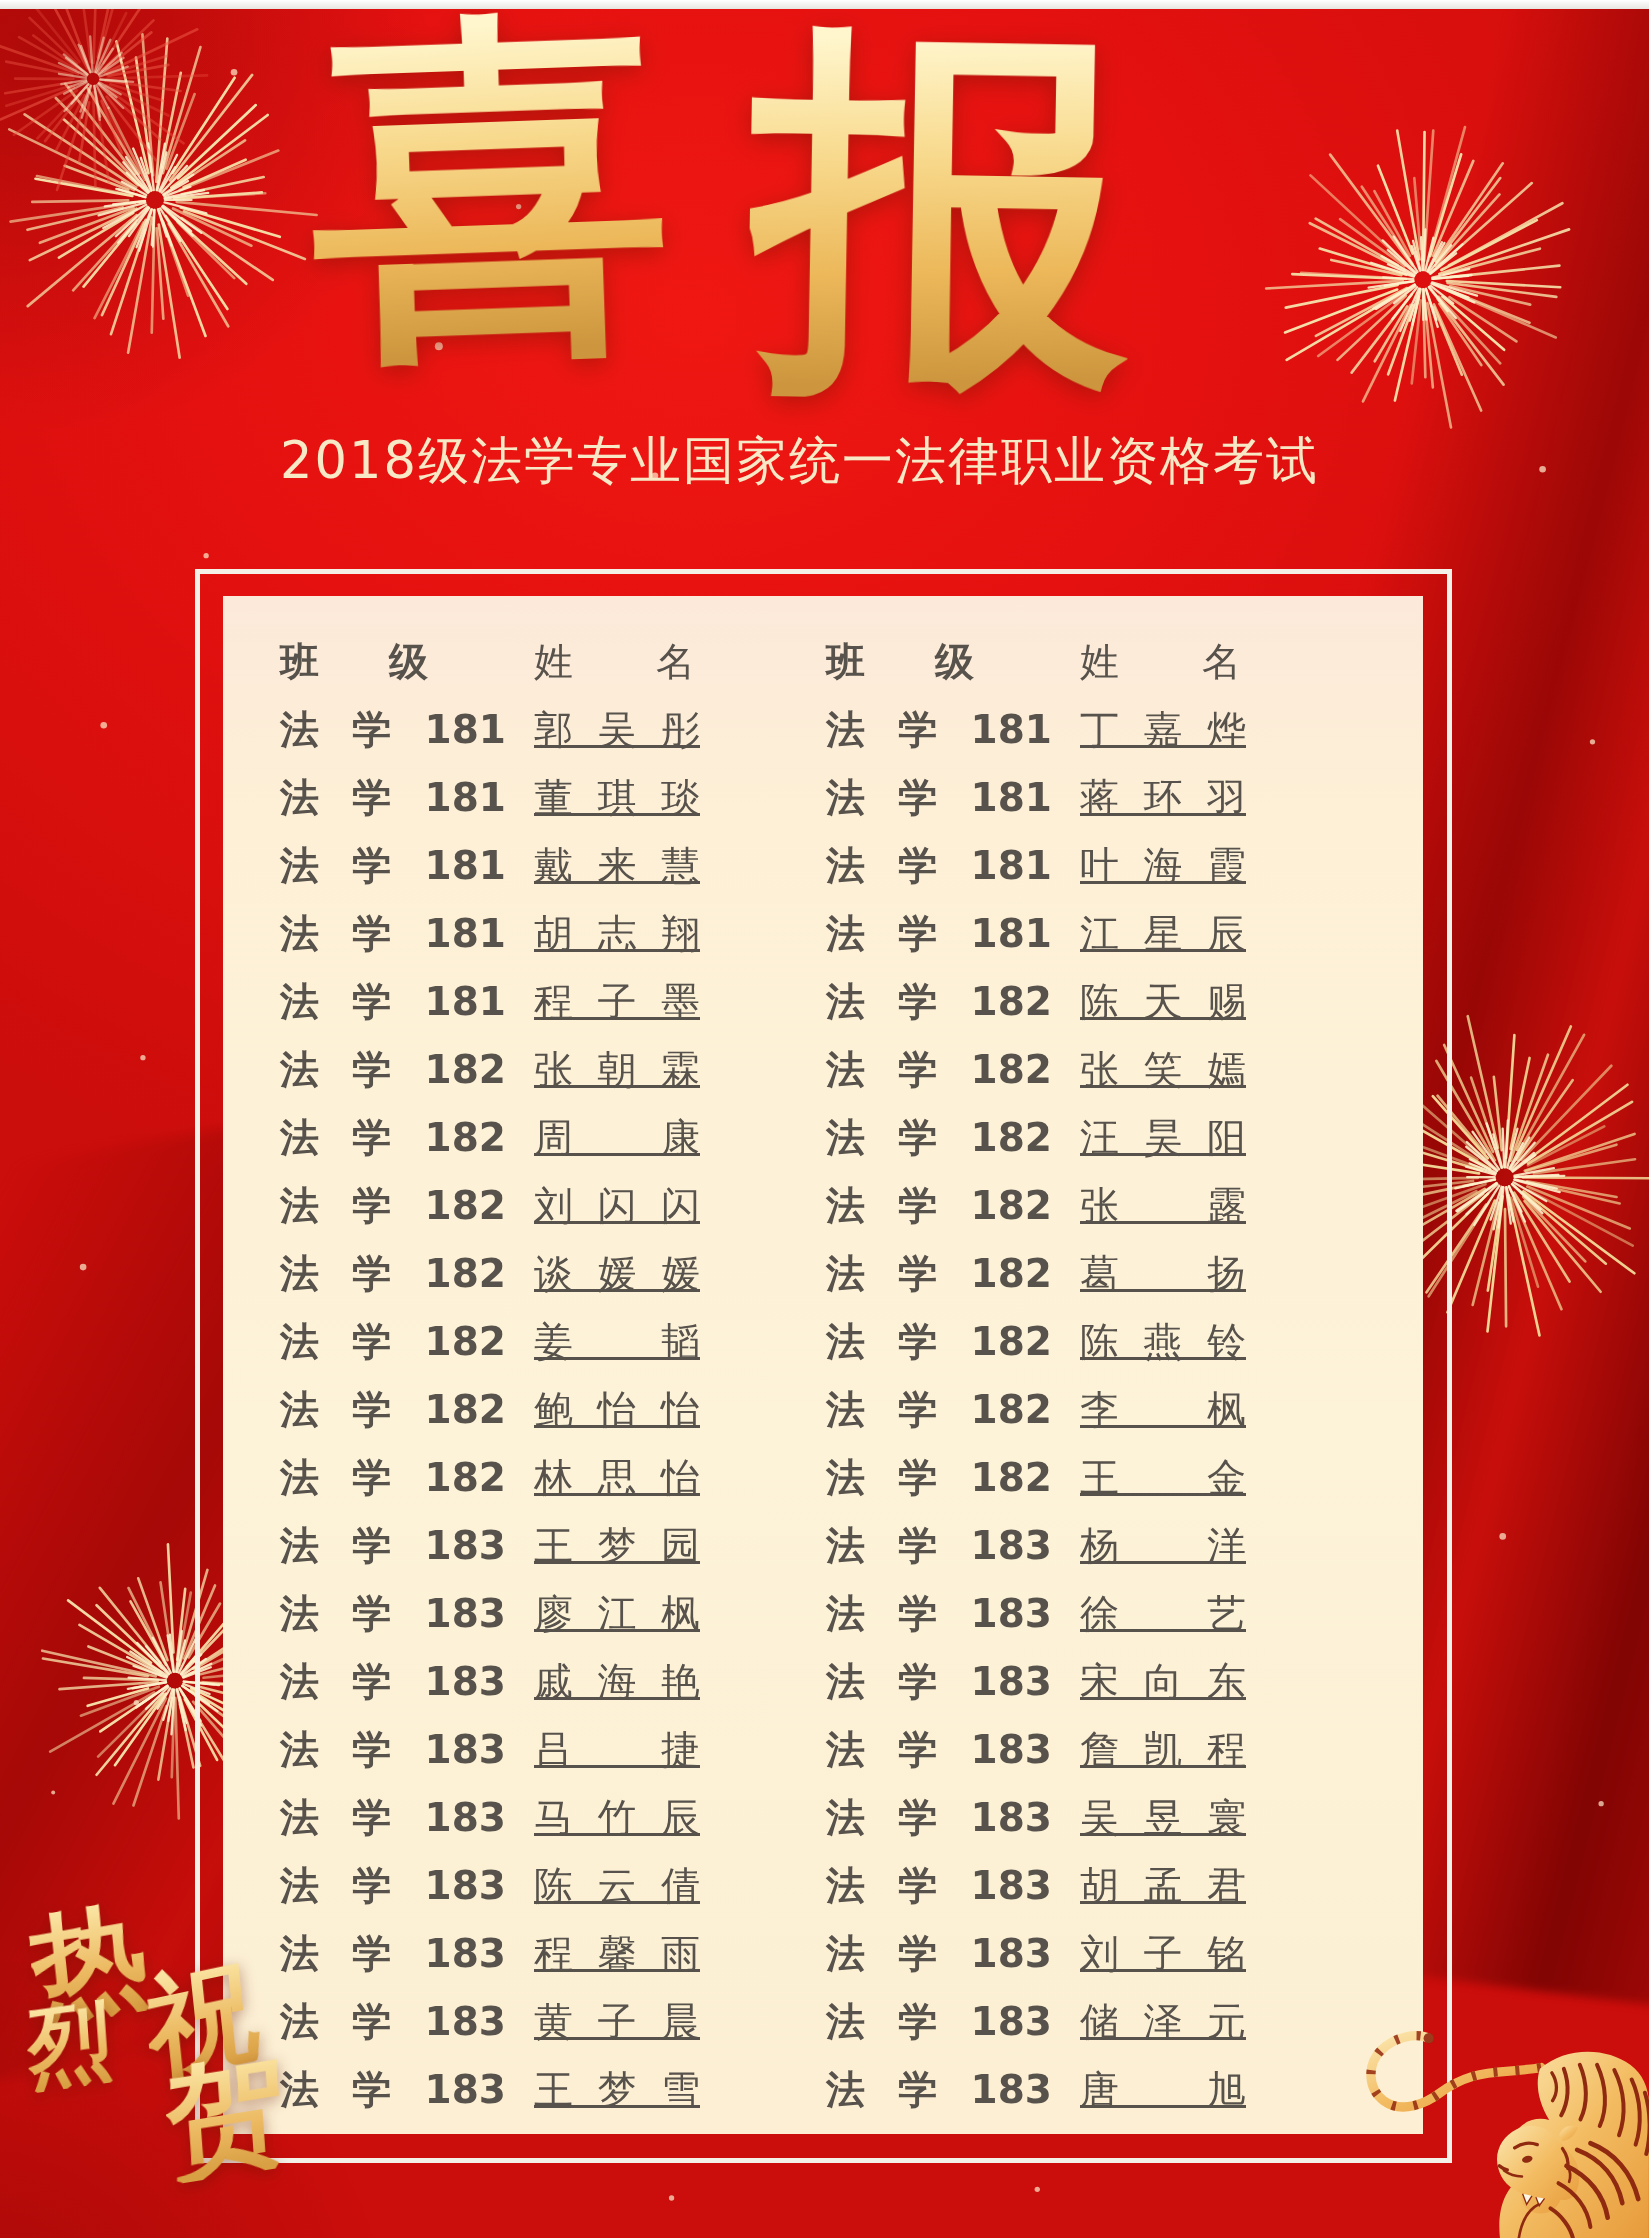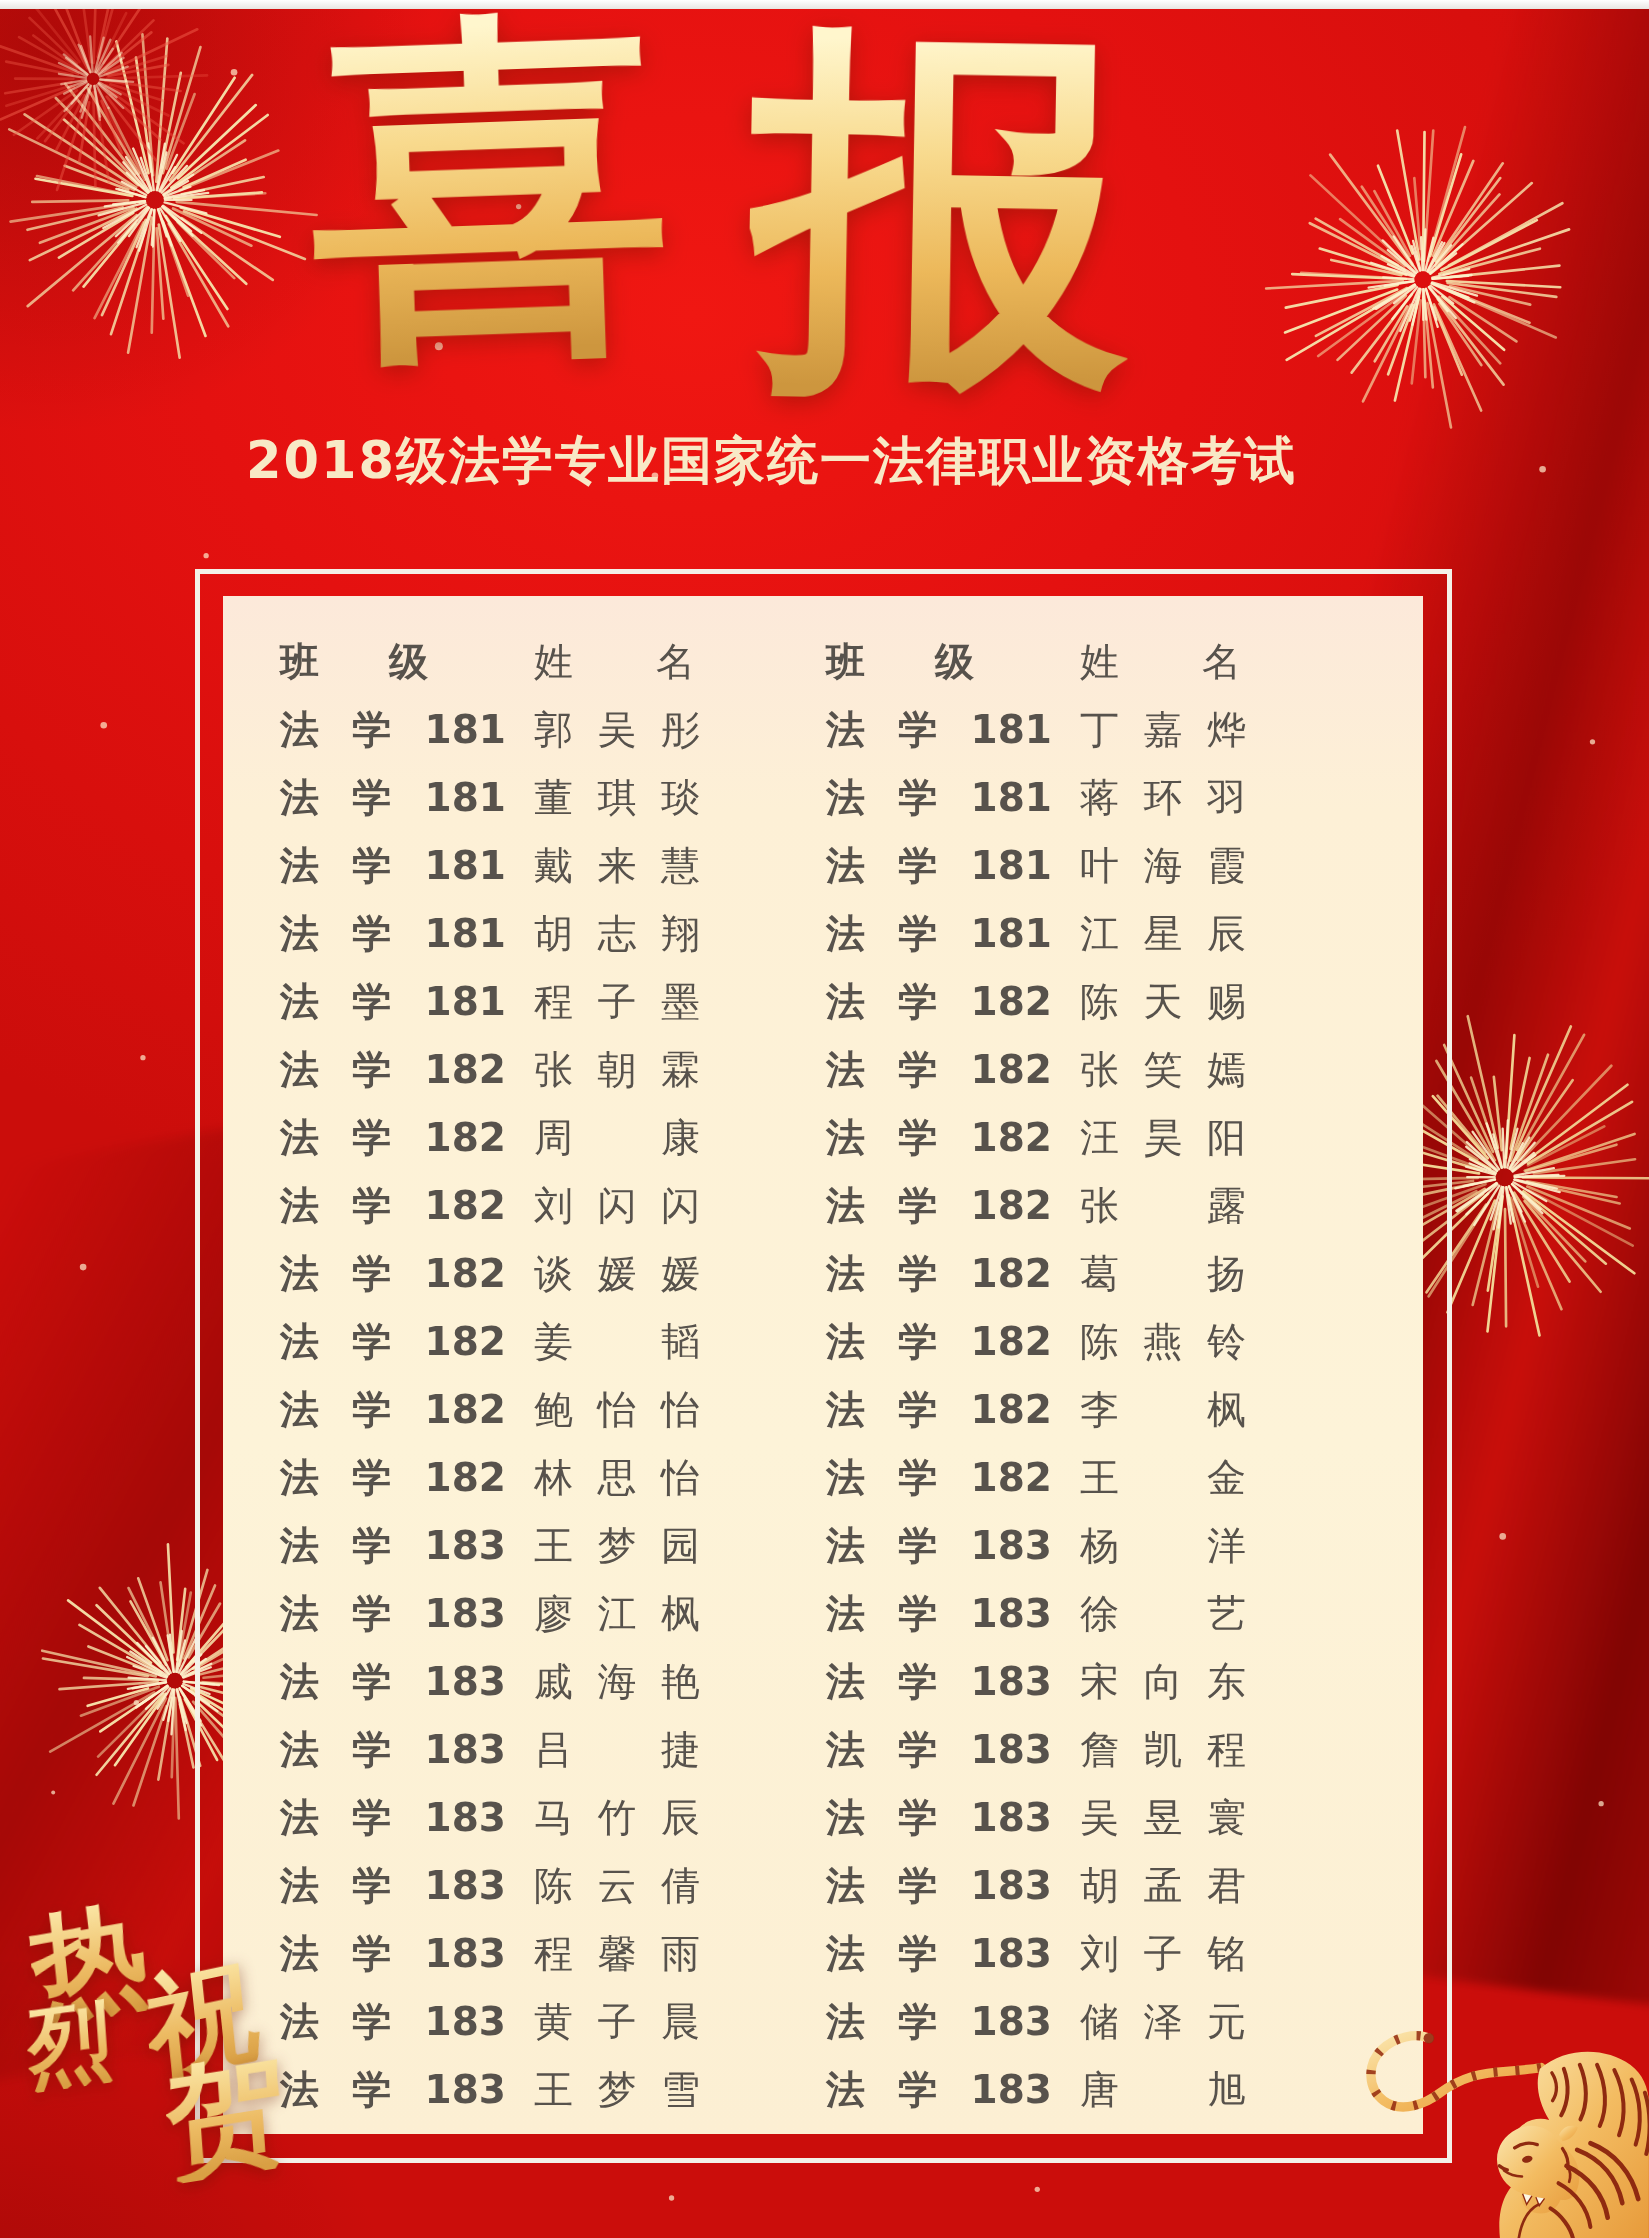--- a/index.html
+++ b/index.html
@@ -32,37 +32,37 @@
     position:absolute;z-index:3;line-height:1;font-weight:bold;
     font-family:"DejaVu Serif","Liberation Serif",serif;
     background:linear-gradient(178deg,#fff6cd 6%,#f8da8e 36%,#ecb85a 66%,#cd963e 94%);
     -webkit-background-clip:text;background-clip:text;color:transparent;
     filter:drop-shadow(0 6.7px 12px rgba(110,20,0,.45));
   }
   .tc1{left:311px;top:9.3px;font-size:359px;transform:rotate(-2deg);}
   .tc2{left:750px;top:18.6px;font-size:380px;transform:rotate(1deg);}
   
   .subtitle{position:absolute;left:0;width:1543px;text-align:center;z-index:3;
-    color:#f8e9c6;font-size:51px;letter-spacing:2px;font-weight:700;white-space:nowrap;}
+    color:#f8e9c6;font-size:51px;letter-spacing:2px;font-weight:400;white-space:nowrap;padding-left:28px;}
   .sub1{top:427px;}
   .sub2{top:503px;}
   
   .frame{position:absolute;left:195px;top:569px;width:1257px;height:1594px;z-index:2;
     border:5.3px solid #f4f1e8;box-sizing:border-box;}
   .panel{position:absolute;left:223px;top:596px;width:1200px;height:1538px;z-index:2;
     box-sizing:border-box;padding-top:31px;
     background:linear-gradient(180deg,#fce9da 0%,#fdf0d6 14%,#fdf3d8 55%,#fcefd3 100%);}
   
   .trow{display:flex;align-items:center;height:68px;font-size:39px;color:#57524c;}
   .grp{display:flex;}
   .g1{margin-left:57px;}
   .g2{margin-left:126px;}
   .cell{line-height:1;}
   .cls{width:226px;text-align:justify;text-align-last:justify;font-weight:bold;}
-  .nm{width:166px;margin-left:28px;text-align:justify;text-align-last:justify;}
+  .nm{width:166px;margin-left:28px;text-align:justify;text-align-last:justify;text-decoration:underline;}
   .thead .cls,.thead .nm{text-align:left;text-align-last:auto;}
   .hspread{display:inline-block;text-align:justify;text-align-last:justify;}
   .hs-cls{width:148px;}
   .hs-nm{width:161px;}
   
   .congrats-char{
     position:absolute;z-index:4;line-height:1;font-weight:bold;
     font-family:"DejaVu Serif","Liberation Serif",serif;
     background:linear-gradient(180deg,#fae4a2 5%,#ecba62 58%,#d99f43 95%);
     -webkit-background-clip:text;background-clip:text;color:transparent;

